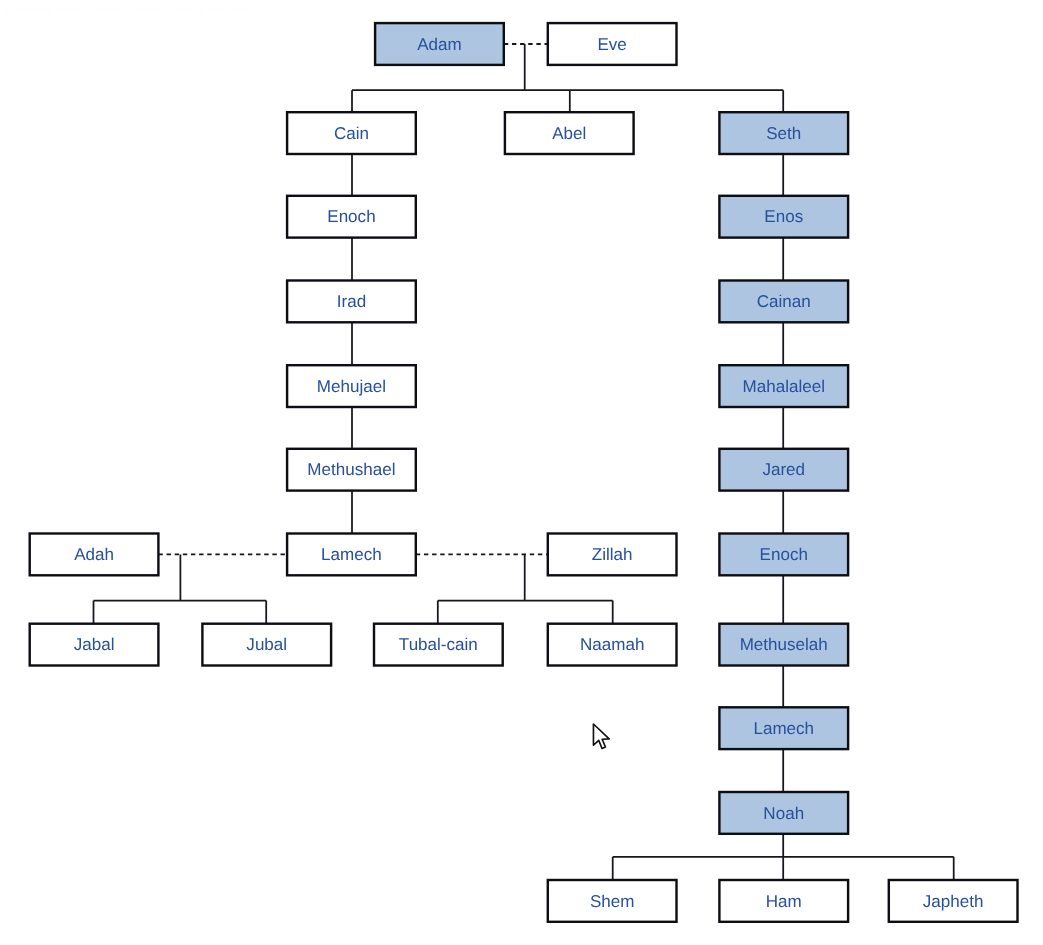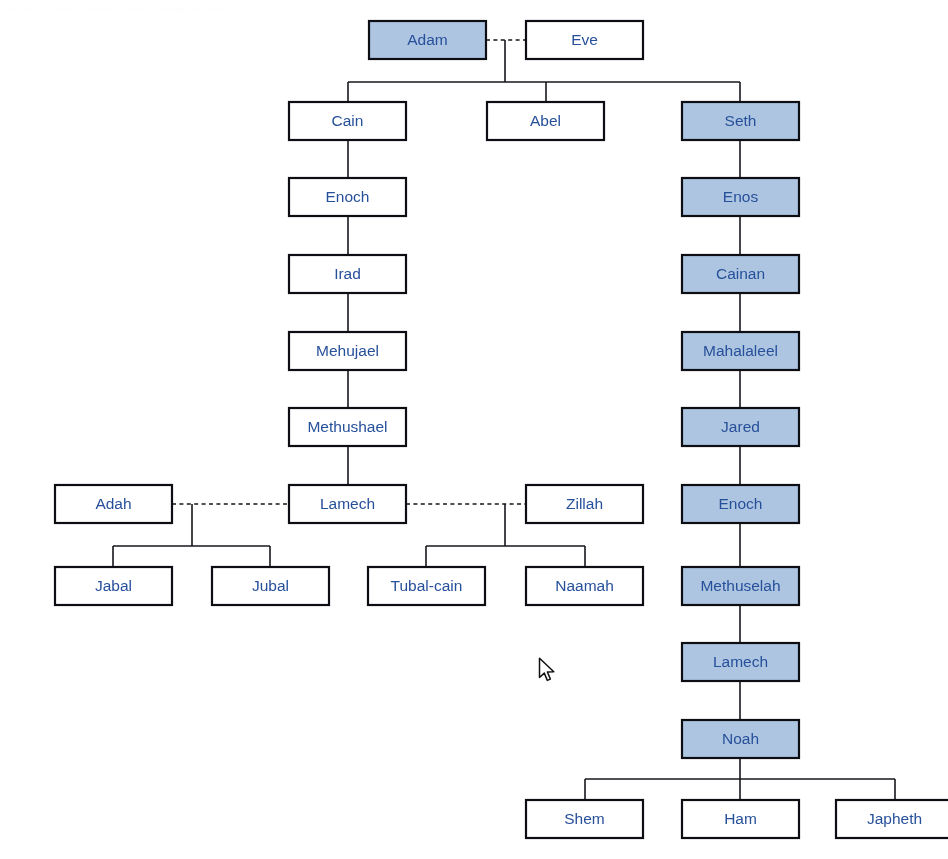--- a/index.html
+++ b/index.html
@@ -14,21 +14,20 @@
     font-family: "Liberation Sans", sans-serif;
     overflow: hidden;
     position: relative;
   }
   #chart-root {
     position: absolute;
     left: 0;
     top: 0;
     width: 868px;
     height: 859px;
-    padding-left: 28px;
   }
   svg.genealogy {
     display: block;
     width: 948px;
     height: 859px;
   }
   .node-rect {
     stroke: #0d0d14;
     stroke-width: 2.2;
   }

